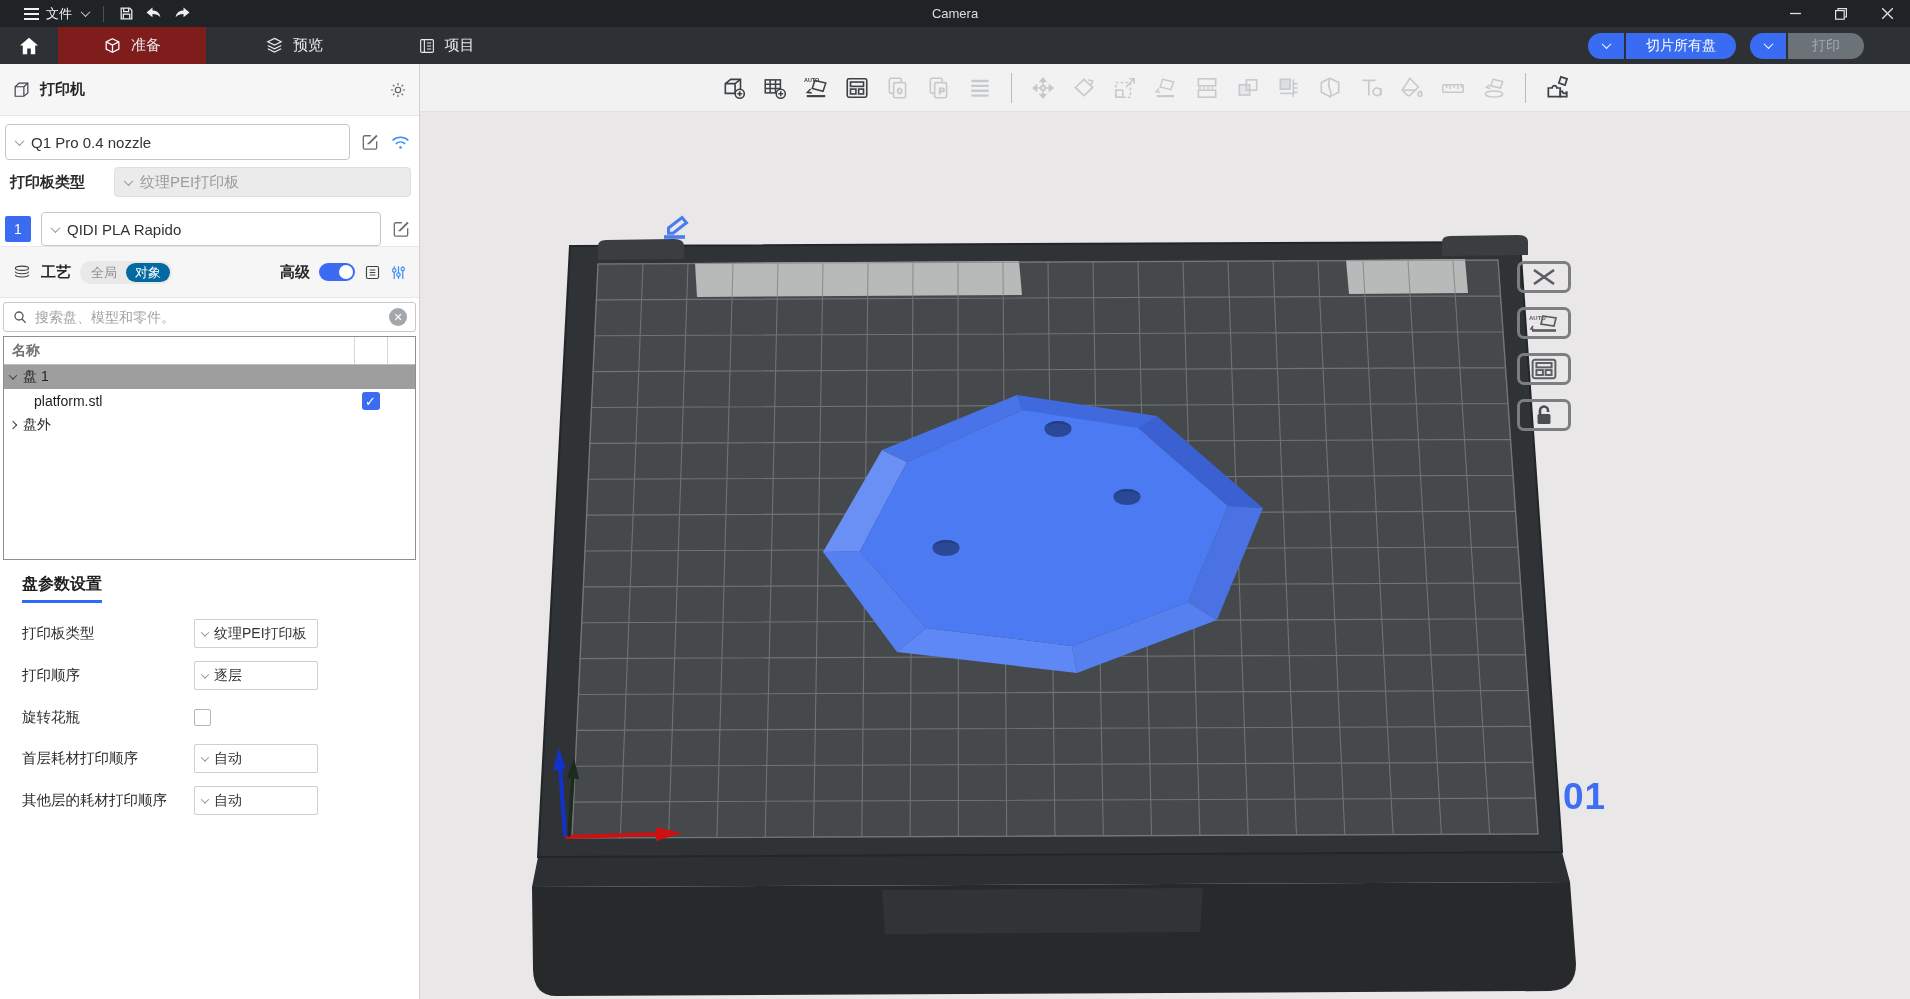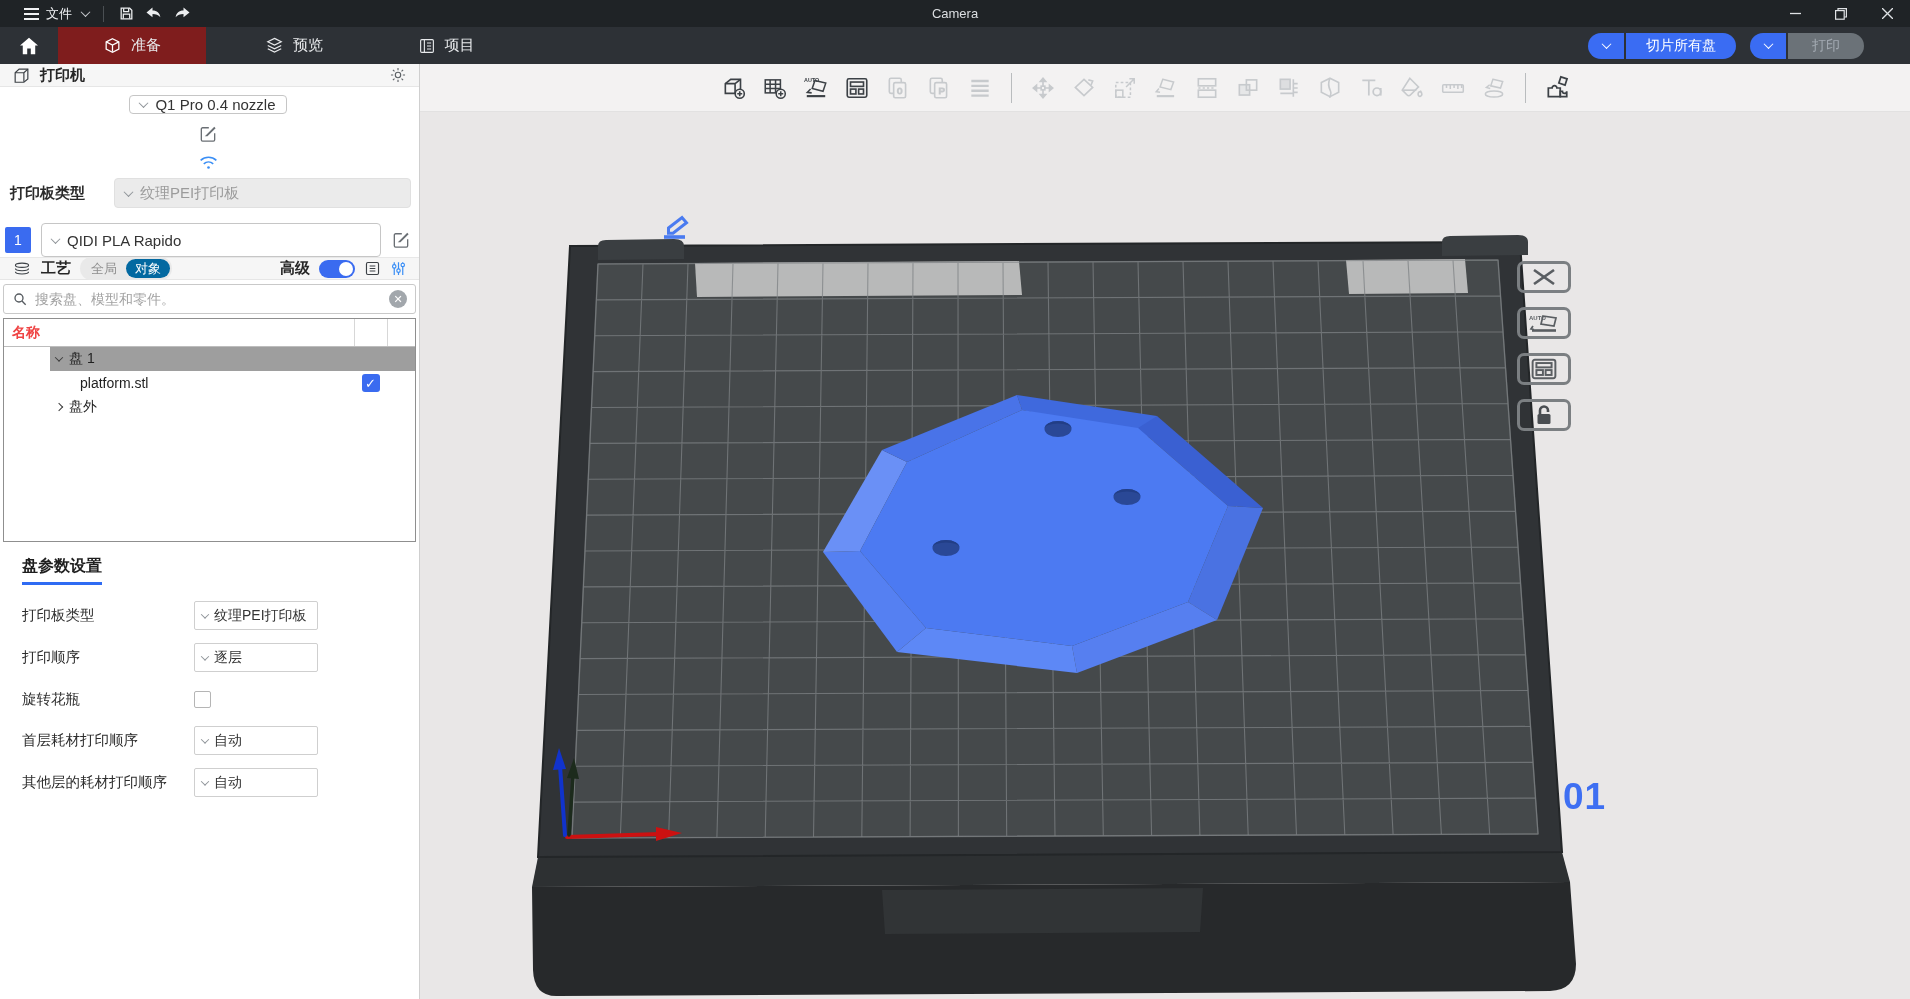--- a/index.html
+++ b/index.html
@@ -31,27 +31,27 @@
   .split-btn .lbl { padding:0 20px; border-radius:0 13px 13px 0; display:flex; align-items:center; font-size:14px; }
   .split-btn.slice .lbl { background:#3a6cf3; color:#fff; }
   .split-btn.print .lbl { background:#6b7278; color:#a3aab2; padding:0 24px; }
 
   
   .content { display:flex; height:935px; }
   .sidebar { width:420px; background:#fff; border-right:1px solid #cfcfcf; color:#2b2b2b; flex:none; }
   .viewport { flex:1; position:relative; background:#e9e7e7; overflow:hidden; }
 
   
-  .sec-header { height:23px; background:#f6f6f6; border-top:1px solid #e8e8e8; border-bottom:1px solid #e6e6e6; display:flex; align-items:center; gap:9px; padding:0 12px; }
+  .sec-header { height:52px; background:#f6f6f6; border-top:1px solid #e8e8e8; border-bottom:1px solid #e6e6e6; display:flex; align-items:center; gap:9px; padding:0 12px; }
   .sec-title { font-size:15px; font-weight:bold; color:#262626; }
   .sec-spacer { flex:1; }
   .icon-btn { display:flex; align-items:center; justify-content:center; color:#5c6165; }
   .combo { border:1px solid #c6c6c6; border-radius:4px; height:36px; display:flex; align-items:center; gap:8px; padding:0 10px; font-size:15px; color:#333; background:#fff; }
   .combo .chev { color:#8f9499; }
-  .printer-row { display:flex; align-items:center; gap:10px; margin:8px 8px 0 5px;flex-direction:column; }
+  .printer-row { display:flex; align-items:center; gap:10px; margin:8px 8px 0 5px; }
   .printer-row .combo { flex:1; }
   .platetype-row { display:flex; align-items:center; margin:6px 8px 0 10px; height:32px; }
   .platetype-row .lbl { font-size:15px; font-weight:bold; width:96px; }
   .combo.gray { background:#ebebeb; border:1px solid #e0e0e0; color:#9b9b9b; height:30px; flex:1; margin-left:8px; }
   .toggle { width:36px; height:18px; border-radius:9px; background:#3a6bf0; position:relative; }
   .toggle::after { content:""; position:absolute; right:2px; top:2px; width:14px; height:14px; background:#fff; border-radius:50%; }
   .plusminus { font-size:20px; color:#5c6165; width:20px; text-align:center; line-height:20px; }
   .filament-row { display:flex; align-items:center; gap:10px; margin:14px 8px 0 5px; height:34px; }
   .slot-badge { width:26px; height:26px; background:#3a6bf0; color:#fff; font-size:14px; display:flex; align-items:center; justify-content:center; border-radius:2px; }
   .filament-row .combo { flex:1; height:34px; }
@@ -60,22 +60,22 @@
   .scope-pill .seg.active { background:#0369a1; color:#fff; border-radius:10px; }
   .adv-label { font-size:15px; font-weight:bold; color:#262626; }
   .search-row { margin:4px 3px 0 3px; height:30px; border:1px solid #c9c9c9; border-radius:3px; display:flex; align-items:center; gap:7px; padding:0 8px; background:#fff; }
   .search-row input { flex:1; border:none; outline:none; font-size:14px; color:#444; background:transparent; font-family:inherit; }
   .search-row input::placeholder { color:#a2a2a2; }
   .clear-btn { width:18px; height:18px; border-radius:50%; background:#a2a7ac; color:#fff; font-size:11px; display:flex; align-items:center; justify-content:center; }
 
   .objtable { margin:4px 3px 0 3px; height:224px; border:1px solid #8f8f8f; background:#fff; font-size:14px; }
   .objtable .thead { height:28px; display:grid; grid-template-columns:1fr 33px 28px; align-items:center; border-bottom:1px solid #bdbdbd; }
   .objtable .thead .c { height:100%; display:flex; align-items:center; padding-left:8px; border-left:1px solid #d7d7d7; }
-  .objtable .thead .c:first-child { border-left:none; font-weight:bold; color:#ef4444; }
-  .trow { height:24px; display:grid; grid-template-columns:1fr 33px 28px; align-items:center;margin-left:46px; }
+  .objtable .thead .c:first-child { border-left:none; font-weight:bold; color:#737373; }
+  .trow { height:24px; display:grid; grid-template-columns:1fr 33px 28px; align-items:center; }
   .trow .name { display:flex; align-items:center; gap:7px; padding-left:6px; color:#1f1f1f; }
   .trow.selected { background:#9e9e9e; }
   .trow .chev { width:6px; height:6px; color:#3c3c3c; }
   .trow.model .name { padding-left:30px; }
   .cbx { width:18px; height:18px; border-radius:3px; background:#3a6bf0; color:#fff; font-size:13px; display:flex; align-items:center; justify-content:center; margin:0 auto; }
 
   .plate-settings { padding:14px 10px 0 22px; }
   .ps-title { display:inline-block; font-size:16px; font-weight:bold; color:#1e1e1e; border-bottom:3px solid #2f6bf3; padding-bottom:5px; }
   .ps-form { margin-top:16px; display:flex; flex-direction:column; gap:13px; }
   .ps-row { display:flex; align-items:center; min-height:28px; }

